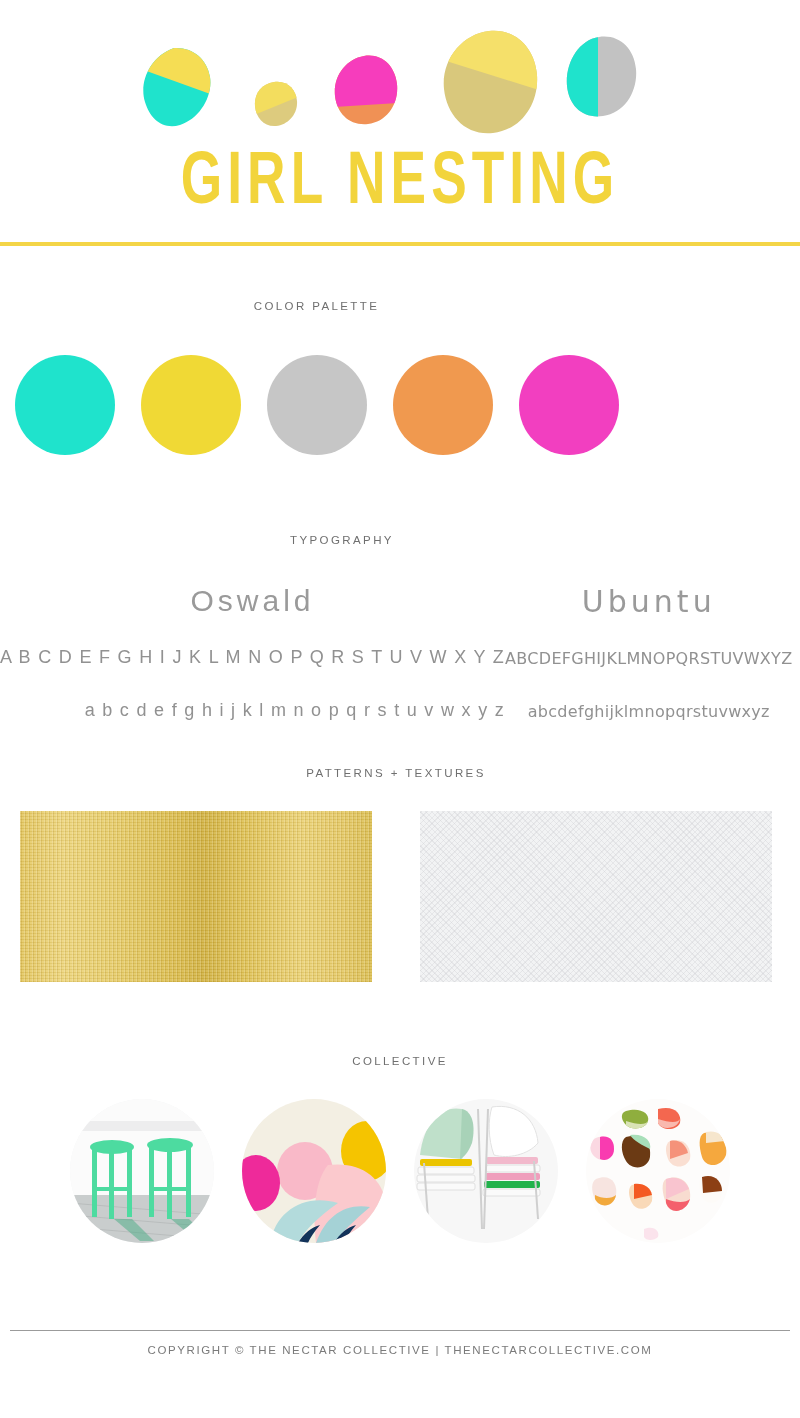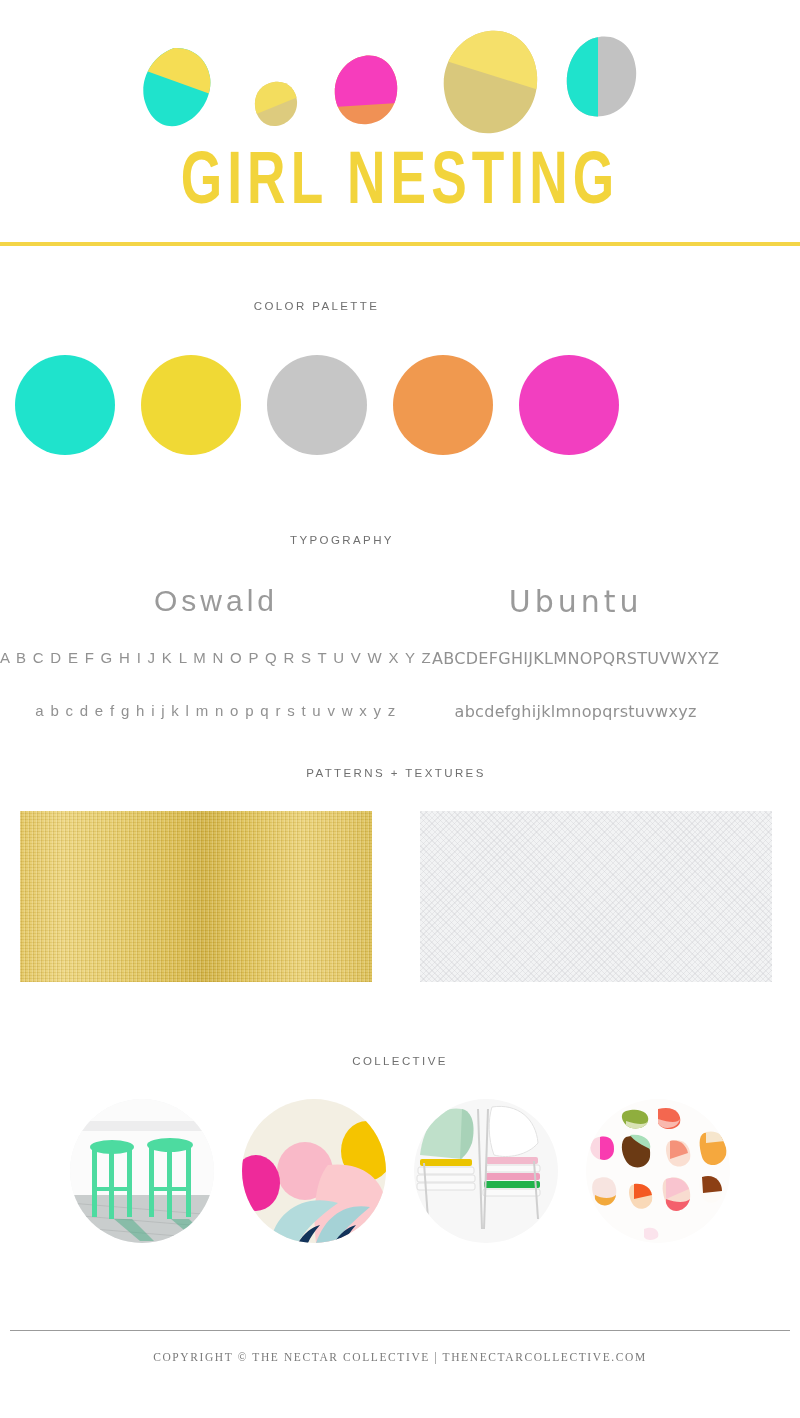--- a/index.html
+++ b/index.html
@@ -108,22 +108,23 @@
   .type-alpha {
     margin-top: 26px;
     font-size: 17px;
     letter-spacing: 1.1px;
     color: #919191;
     line-height: 27px;
     white-space: nowrap;
   }
   .type-alpha.narrow {
     font-family: "Liberation Sans Narrow", "Liberation Sans", sans-serif;
-    font-size: 15px;
+    font-size: 18px;
     letter-spacing: 1.3px;
+    text-align: right;
   }
   .type-alpha.wide {
     font-family: "DejaVu Sans", sans-serif;
     font-size: 16px;
     letter-spacing: 0.3px;
   }
 
   
   .texture-section { position: absolute; top: 767px; left: 0; width: 792px; }
   .texture-row {
@@ -199,26 +200,25 @@
     left: 0;
     width: 800px;
   }
   .footer-rule {
     width: 780px;
     margin: 0 auto;
     height: 1px;
     background: #9b9b9b;
   }
   .footer-text {
-    margin-top: 20px;
+    margin-top: 13px;
     text-align: center;
     font-size: 11.5px;
     letter-spacing: 1.6px;
     color: #7a7a7a;
-    font-family: Liberation Serif, serif;
   }
 </style>
 </head>
 <body>
 
 <div class="header">
 
   <div class="pebble-row">
 
     <span class="pebble" style="left:141px; top:29px;">

